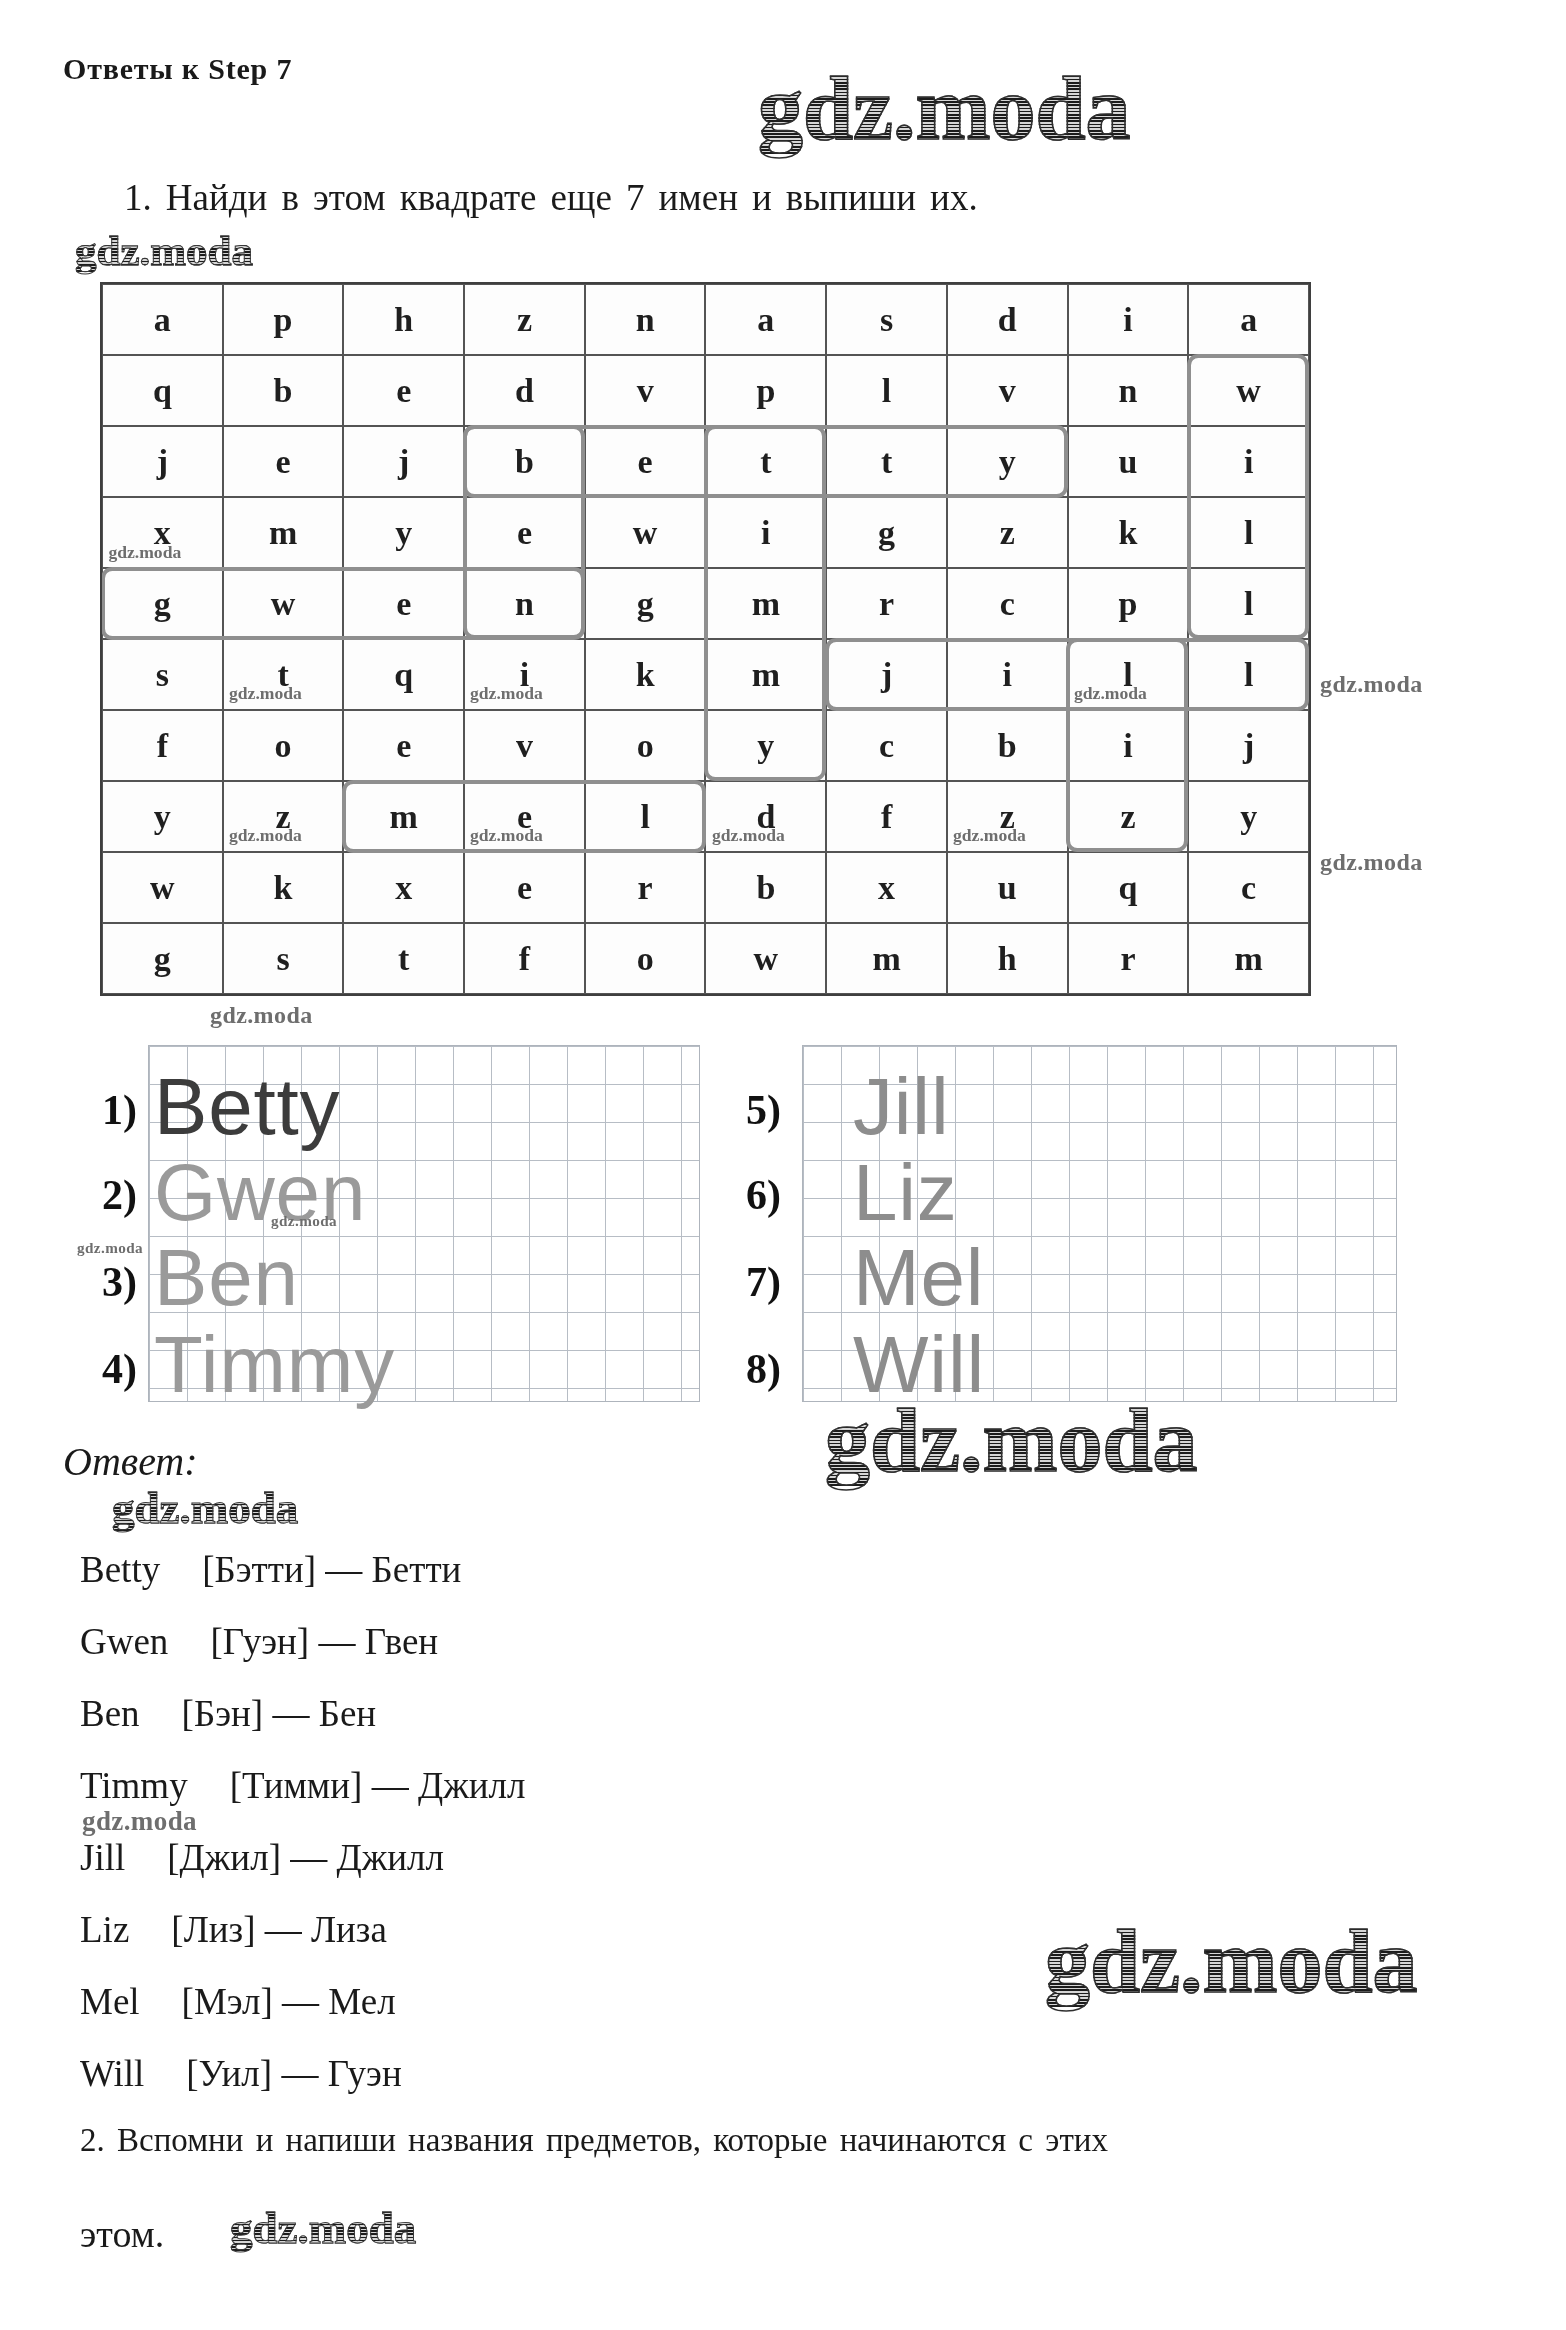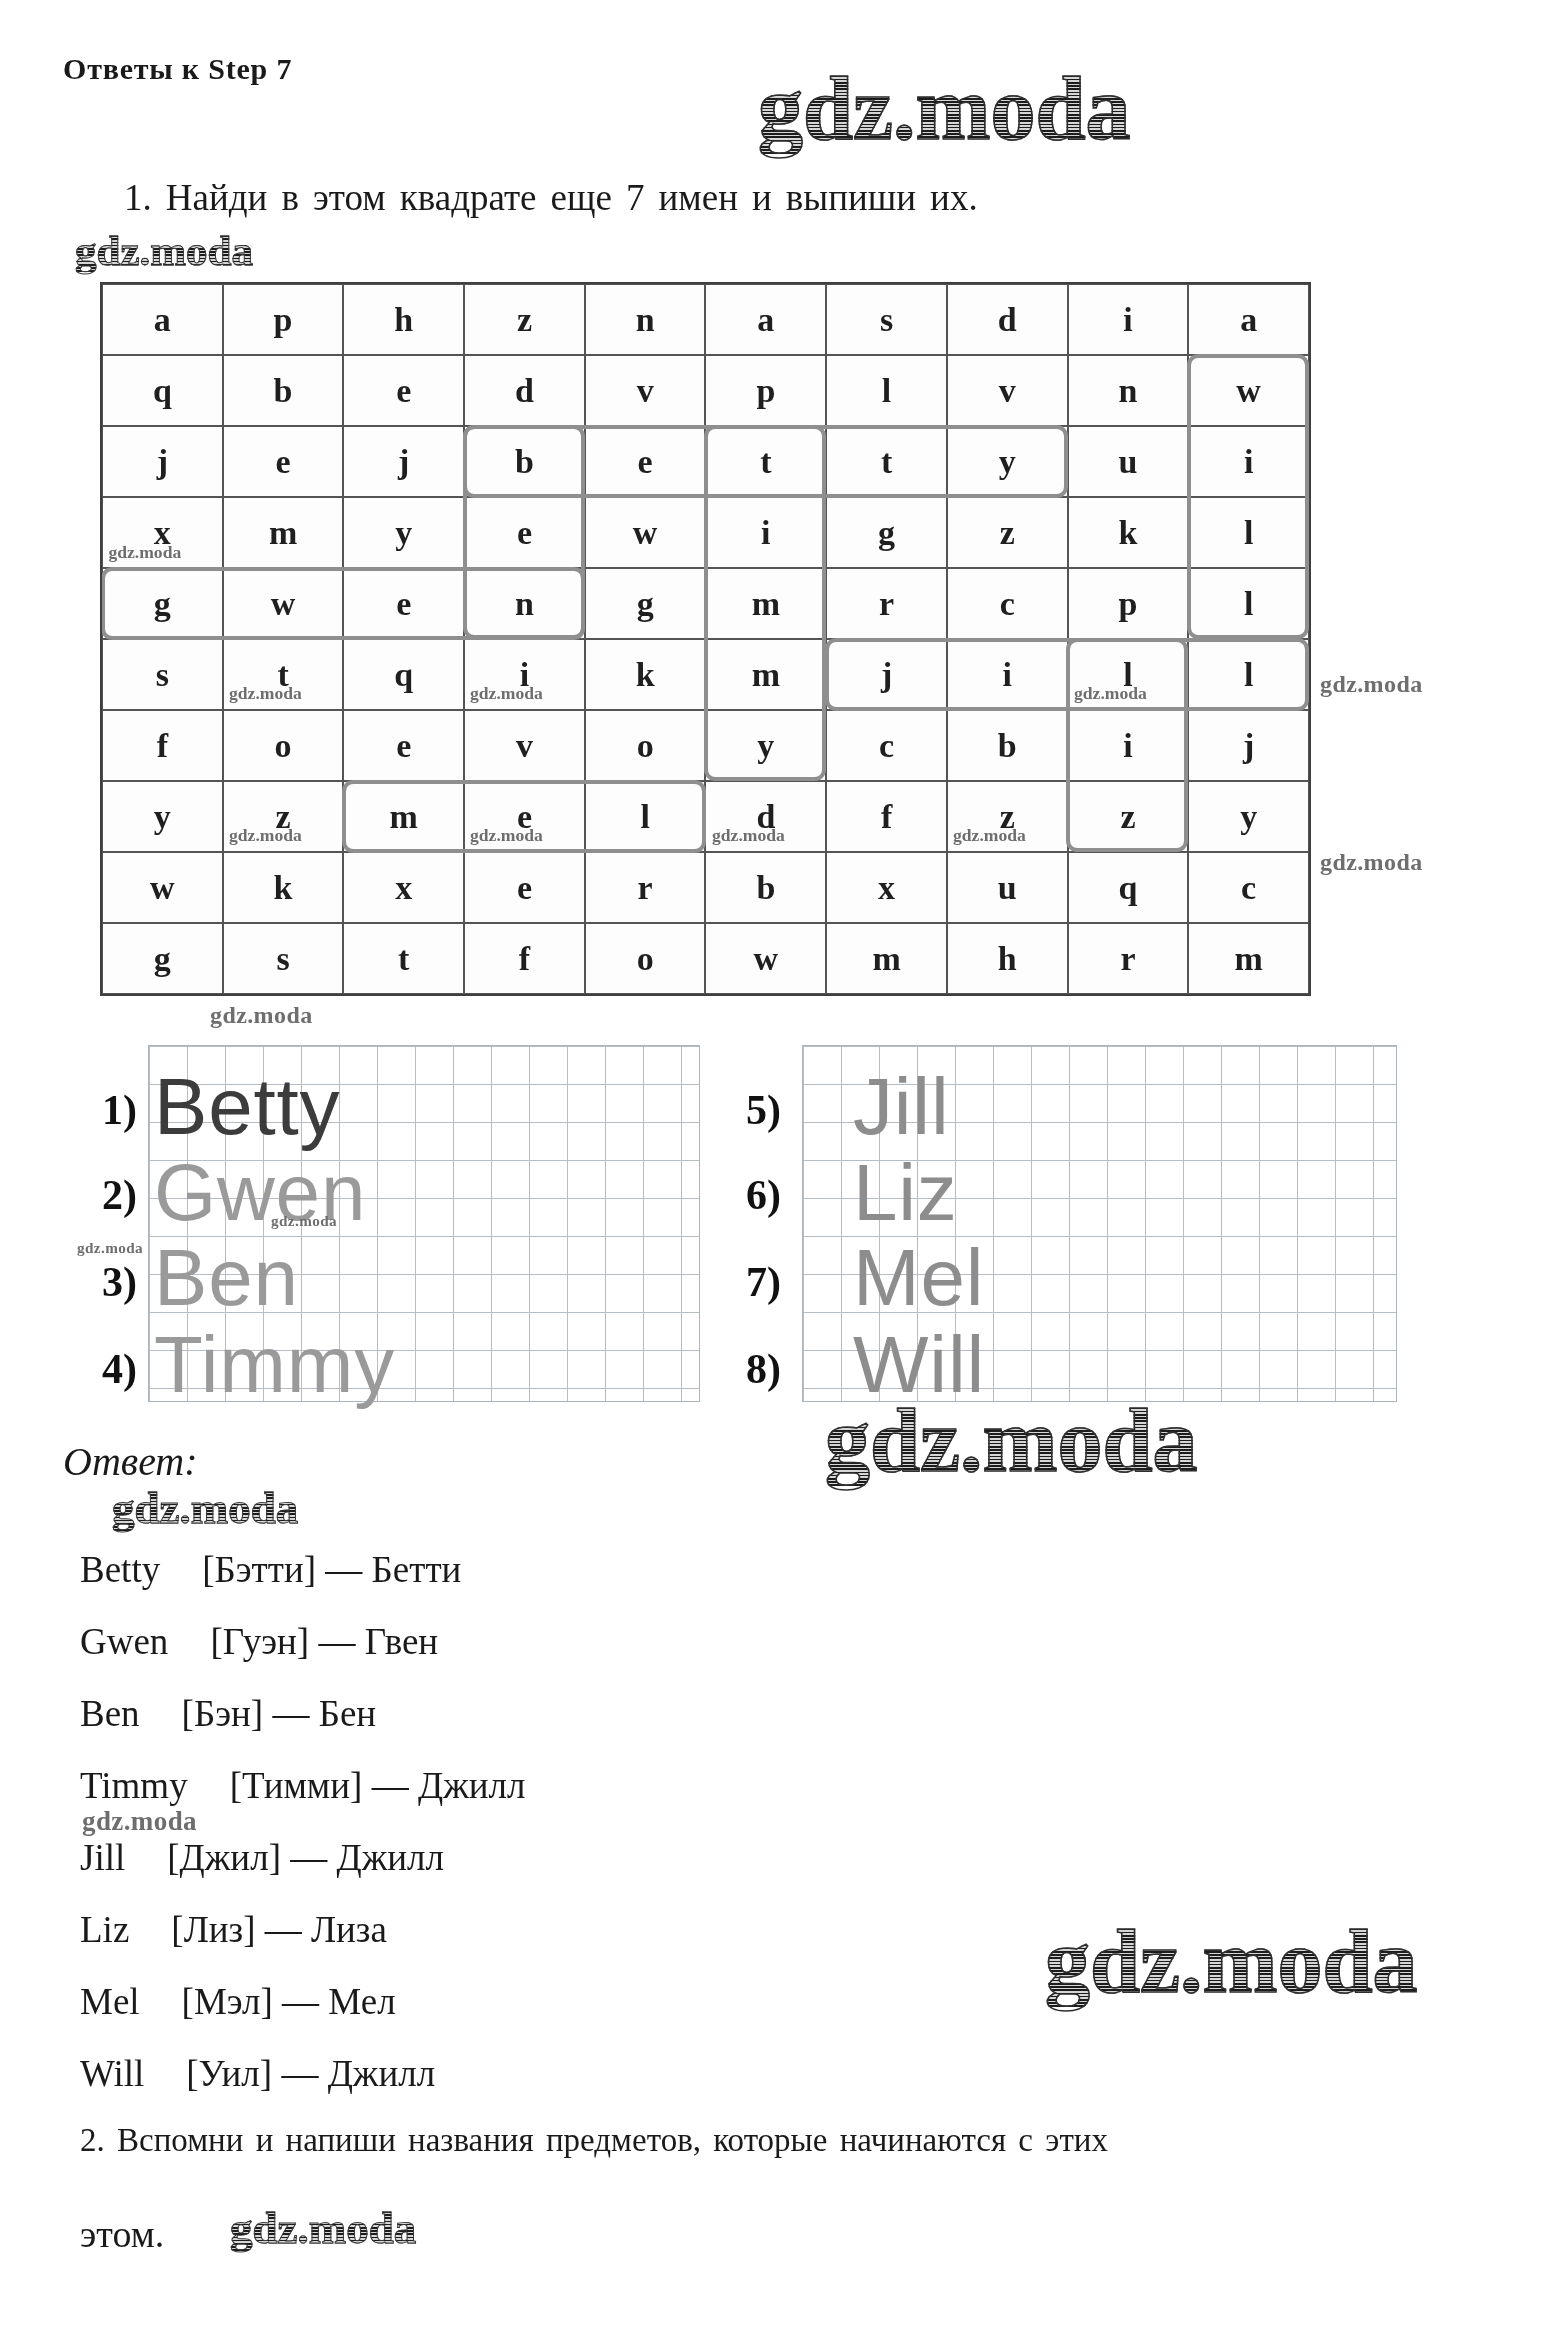--- a/index.html
+++ b/index.html
@@ -259,21 +259,21 @@
     <div class="t-row">
       <span class="t-en">Liz</span>
       <span class="t-rest">[Лиз] — Лиза</span>
     </div>
     <div class="t-row">
       <span class="t-en">Mel</span>
       <span class="t-rest">[Мэл] — Мел</span>
     </div>
     <div class="t-row">
       <span class="t-en">Will</span>
-      <span class="t-rest">[Уил] — Джилл</span>
+      <span class="t-rest">[Уил] — Гуэн</span>
     </div>
   </div>
 <div class="abs wm-o" id="wm-timmy">gdz.moda</div>
 <div class="abs wm-h" id="wm-bottom-big">gdz.moda</div>
 
 <div class="abs" id="task2-line1">2. Вспомни и напиши названия предметов, которые начинаются с этих</div>
 <div class="abs" id="task2-line2">этом.</div>
 <div class="abs wm-h thin" id="wm-bukv">gdz.moda</div>
 
 

